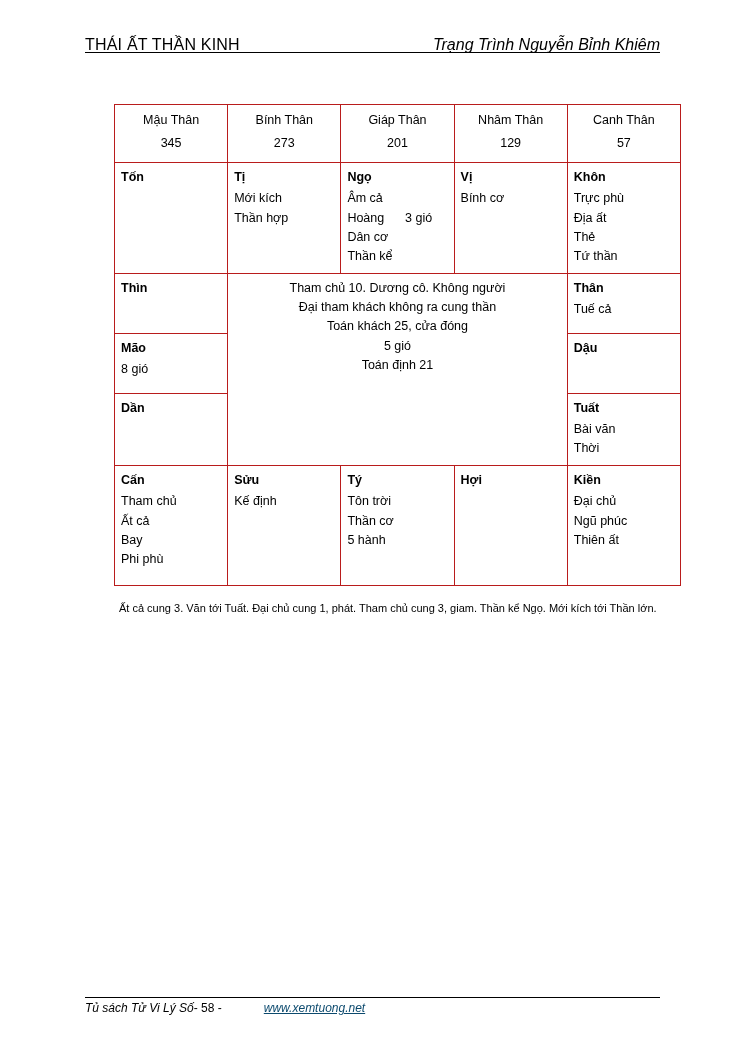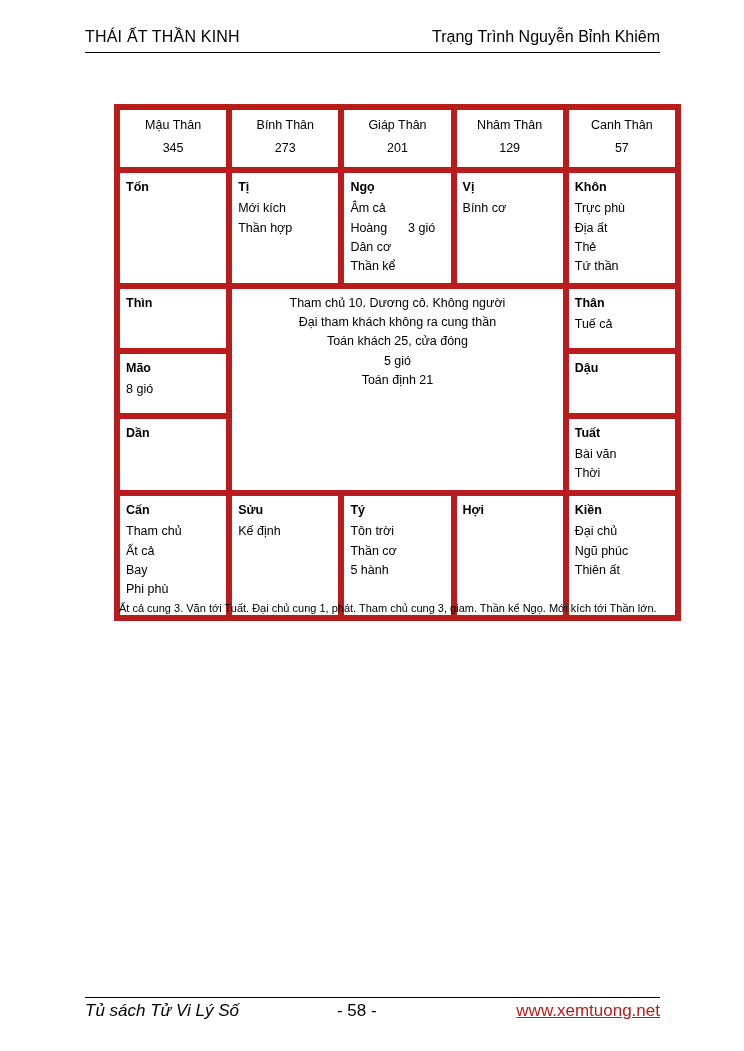--- a/index.html
+++ b/index.html
@@ -31,20 +31,22 @@
     display: flex;
     justify-content: space-between;
     align-items: baseline;
     font-size: 16px;
     padding-bottom: 4px;
   }
   .header-left {
     letter-spacing: 0.2px;
   }
   .header-right {
+    font-style: italic;
+    margin-top: 8px;
   }
   .header-rule {
     position: absolute;
     left: 85px;
     top: 52px;
     width: 575px;
     height: 1px;
     background: #000;
   }
 
@@ -56,44 +58,44 @@
     width: 575px;
     height: 1px;
     background: #000;
   }
   .footer {
     position: absolute;
     left: 85px;
     top: 1001px;
     width: 575px;
     display: flex;
-    justify-content: space-between;
     align-items: baseline;
-    font-size: 17px;
+    font-size: 12px;
   }
   .footer-left { font-style: italic; }
   .footer-center { font-style: normal; }
   .footer-right {
-    color: #b91c1c;
+    font-style: italic;
+    color: #0c4a6e;
     text-decoration: underline;
     padding-left: 42px;
   }
 
   
   .grid {
     position: absolute;
     left: 114px;
     top: 104px;
     width: 567px;
     border-collapse: collapse;
     table-layout: fixed;
     font-size: 12.5px;
   }
   .grid td {
-    border: 6px solid #b91c1c;
+    border: 1px solid #b91c1c;
     vertical-align: top;
     padding: 5px 6px 6px 6px;
     line-height: 1.55;
     margin-top: 32px;
   }
   .grid .hdr {
     text-align: center;
     padding: 6px 4px 8px 4px;
   }
   .hdr .name { display: block; }

